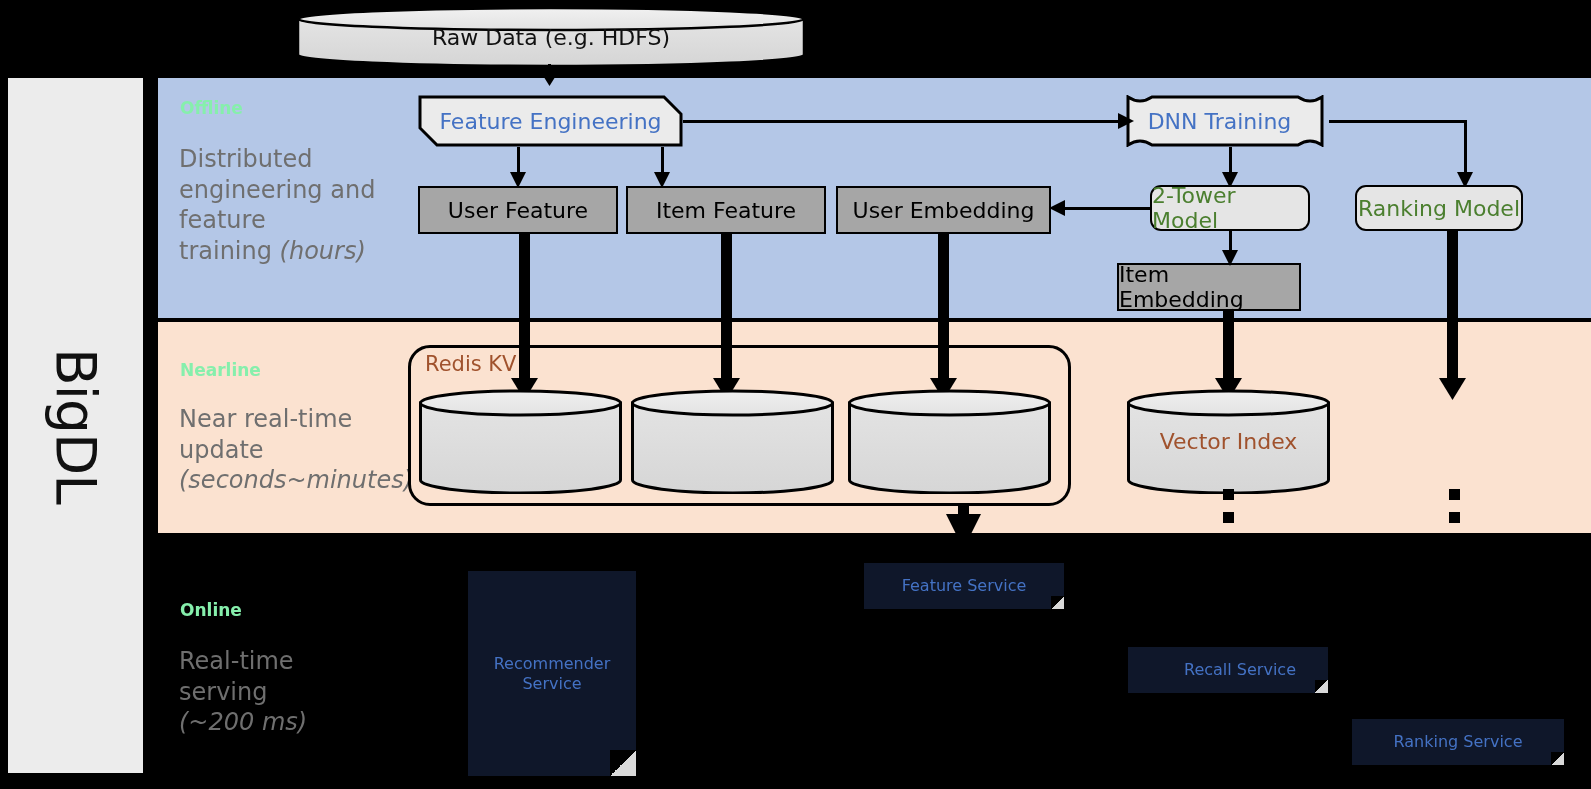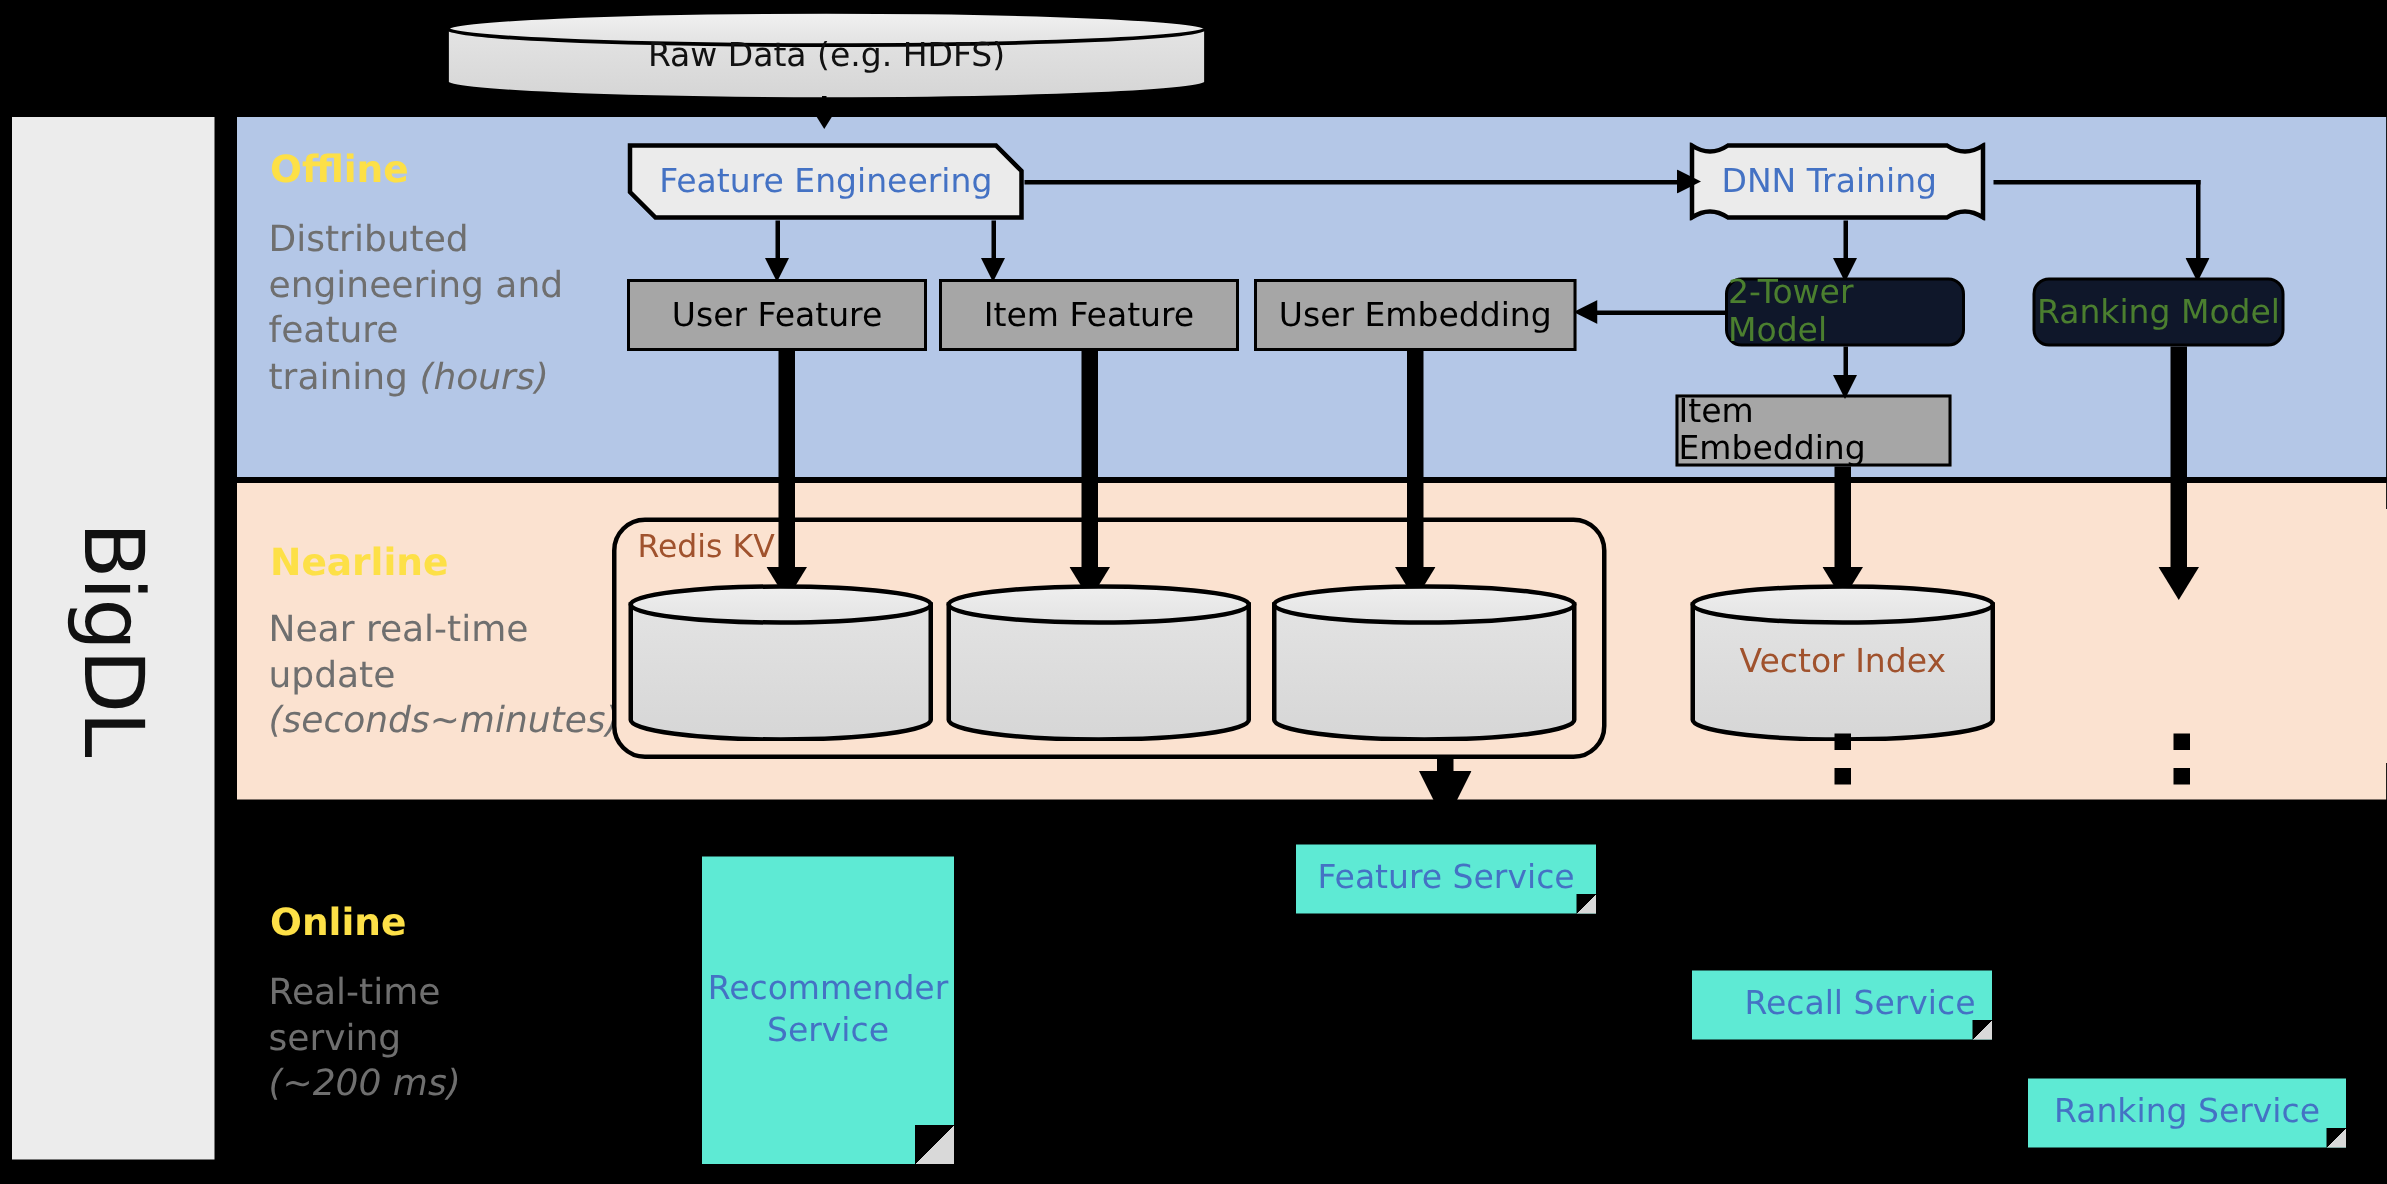--- a/index.html
+++ b/index.html
@@ -19,32 +19,32 @@
     left:8px;top:78px;width:135px;height:695px;
     display:flex;align-items:center;justify-content:center;
   }
   .bigdl-text span{
     transform:rotate(90deg);white-space:nowrap;
     font-size:55px;color:#111;letter-spacing:-1px;
     font-family:"DejaVu Sans","Liberation Sans",sans-serif;
   }
 
   
-  .band-title{font-size:25px;color:#fde047;font-weight:600;letter-spacing:0px;}
+  .band-title{font-size:17px;color:#86efac;font-weight:600;letter-spacing:0px;}
   .band-sub{font-size:24px;color:#6f6f6f;line-height:1.28;}
   .band-sub i{font-style:italic;}
 
   
   .gbox{
     background:#a6a6a6;border:2.5px solid #000;
     display:flex;align-items:center;justify-content:center;
     color:#000;font-size:22px;box-sizing:border-box;
   }
   .procbox{
-    background:#0f172a;border:2.5px solid #000;
+    background:#e5e5e5;border:2.5px solid #000;
     display:flex;align-items:center;justify-content:center;
     font-size:22px;box-sizing:border-box;
   }
   .blue-txt{color:#4472c4;}
   .green-txt{color:#4b7f2f;}
   .rounded{border-radius:11px;}
   
   .shapewrap{position:absolute;}
   .shapewrap svg{display:block;position:absolute;left:0;top:0;}
   .shapewrap .lbl{
@@ -56,23 +56,23 @@
   
   .redis-box{
     left:408px;top:345px;width:663px;height:161px;
     border:3px solid #000;border-radius:22px;box-sizing:border-box;
     background:transparent;
   }
   .redis-lbl{left:425px;top:352px;font-size:21px;color:#a0522d;}
 
   
   .svc{
-    background:#5eead4;
+    background:#0f172a;
     display:flex;align-items:center;justify-content:center;text-align:center;
-    color:#4472c4;font-size:22px;box-sizing:border-box;line-height:1.25;
+    color:#4472c4;font-size:16px;box-sizing:border-box;line-height:1.25;
   }
   .svc-fold{position:absolute;right:0;bottom:0;width:13px;height:13px;
     background:linear-gradient(135deg,#000 0 50%,#d9d9d9 50% 100%);}
 
   
   .ln{background:#000;position:absolute;}
 </style>
 </head>
 <body>
 

